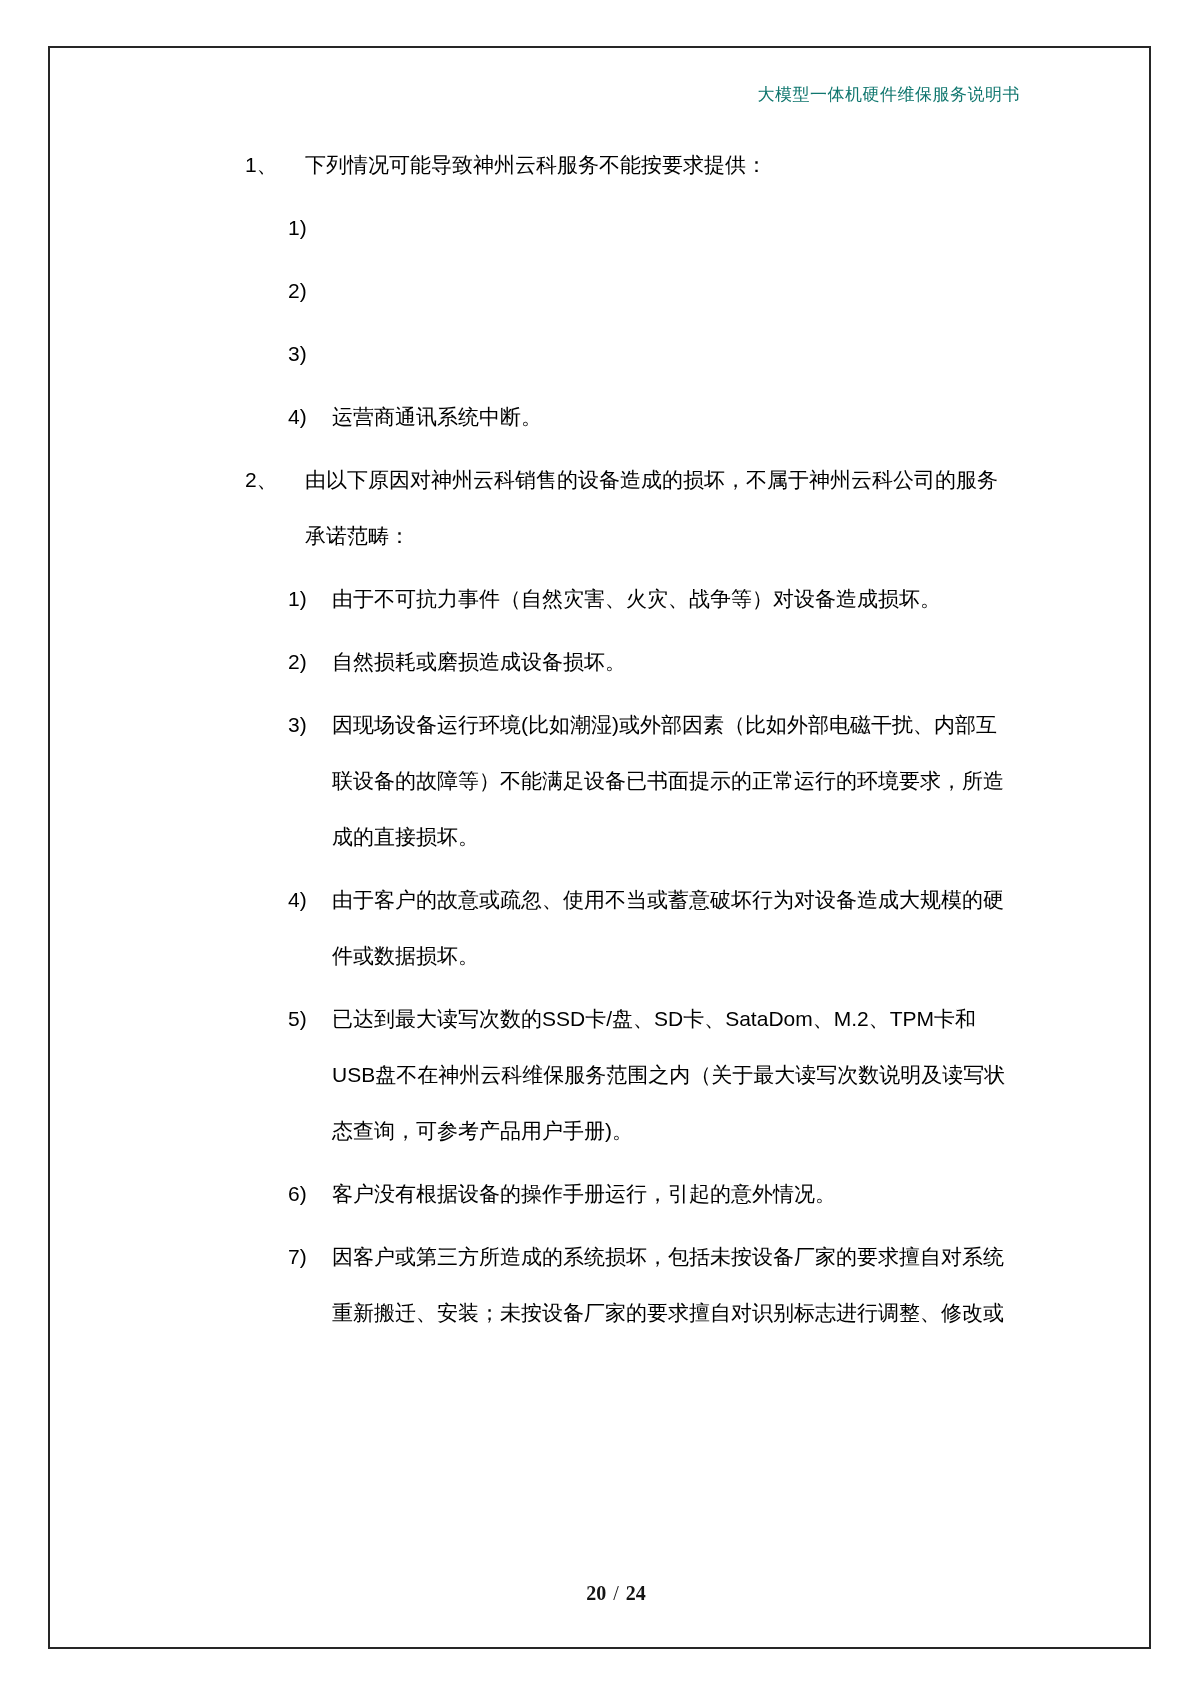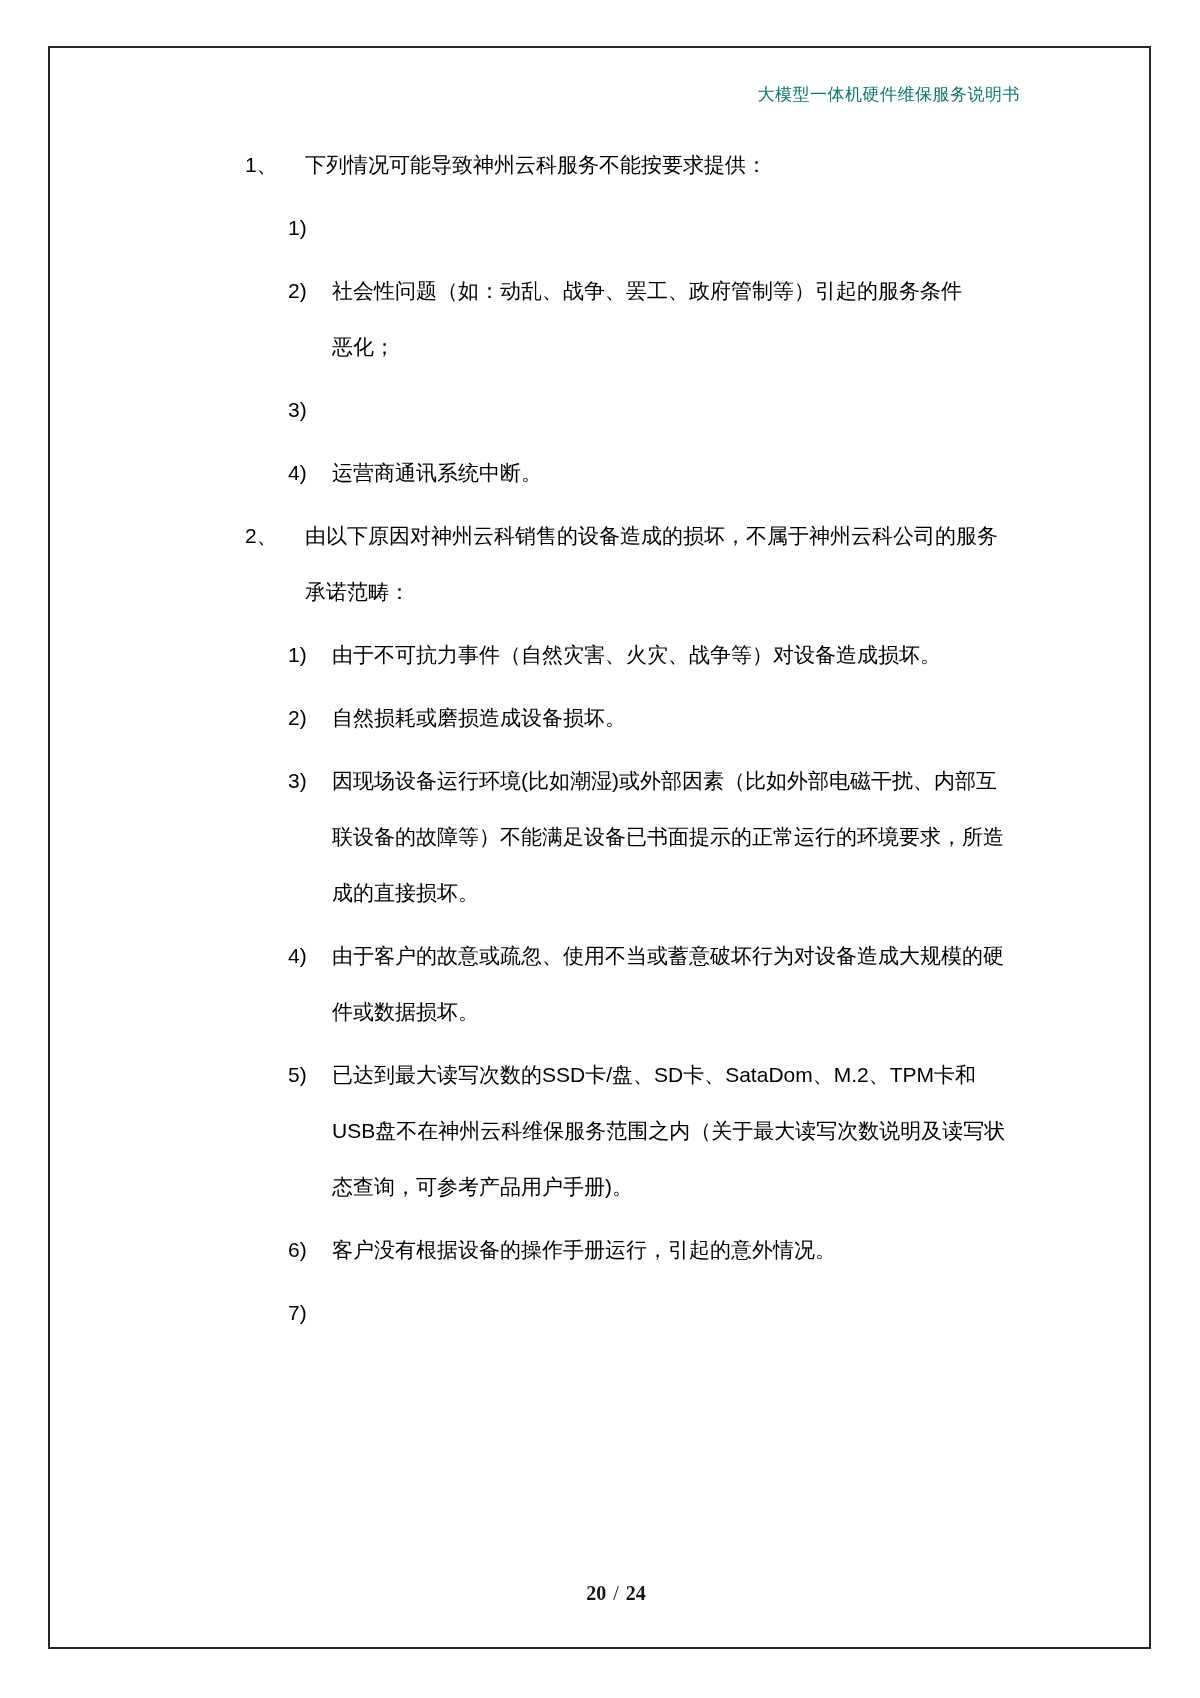--- a/index.html
+++ b/index.html
@@ -78,22 +78,20 @@
 <div class="doc-body">
   <div class="li l1">
     <span class="num">1、</span>
     <span class="txt">下列情况可能导致神州云科服务不能按要求提供：</span>
   </div>
   <div class="li l2">
     <span class="num">1)</span>
   </div>
   <div class="li l2">
     <span class="num">2)</span>
-    <span class="txt">社会性问题（如：动乱、战争、罢工、政府管制等）引起的服务条件
-恶化；</span>
   </div>
   <div class="li l2">
     <span class="num">3)</span>
   </div>
   <div class="li l2">
     <span class="num">4)</span>
     <span class="txt">运营商通讯系统中断。</span>
   </div>
   <div class="li l1">
     <span class="num">2、</span>
@@ -124,18 +122,20 @@
     <span class="txt">已达到最大读写次数的SSD卡/盘、SD卡、SataDom、M.2、TPM卡和
 USB盘不在神州云科维保服务范围之内（关于最大读写次数说明及读写状
 态查询，可参考产品用户手册)。</span>
   </div>
   <div class="li l2">
     <span class="num">6)</span>
     <span class="txt">客户没有根据设备的操作手册运行，引起的意外情况。</span>
   </div>
   <div class="li l2">
     <span class="num">7)</span>
+    <span class="txt">因客户或第三方所造成的系统损坏，包括未按设备厂家的要求擅自对系统
+重新搬迁、安装；未按设备厂家的要求擅自对识别标志进行调整、修改或</span>
   </div>
 </div>
 
 <div class="footer">
   <span class="pnum">20</span><span class="psep">/</span><span class="pnum">24</span>
 </div>
 
 </body></html>

